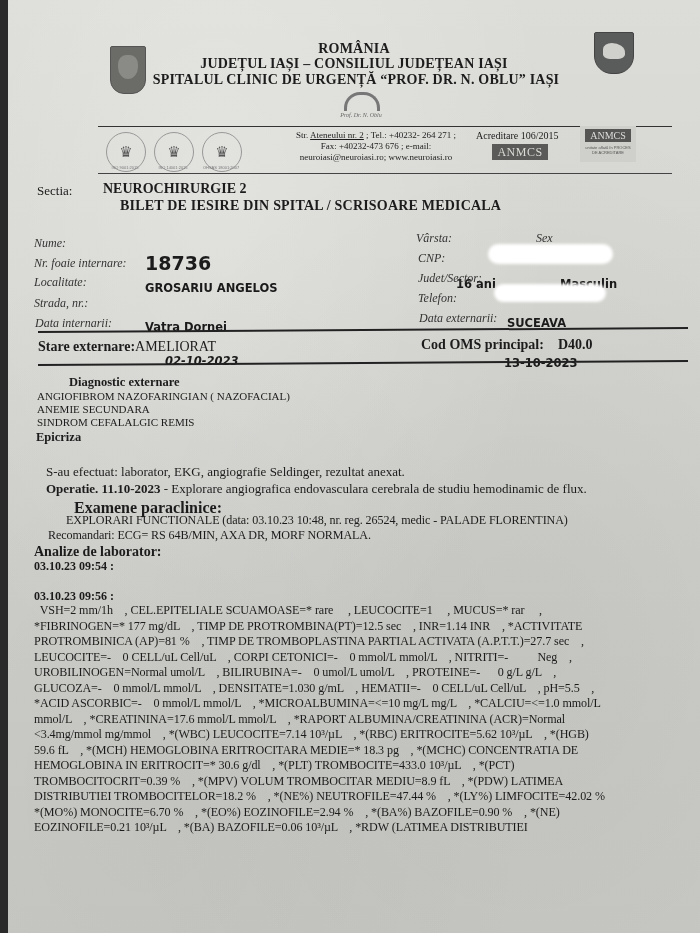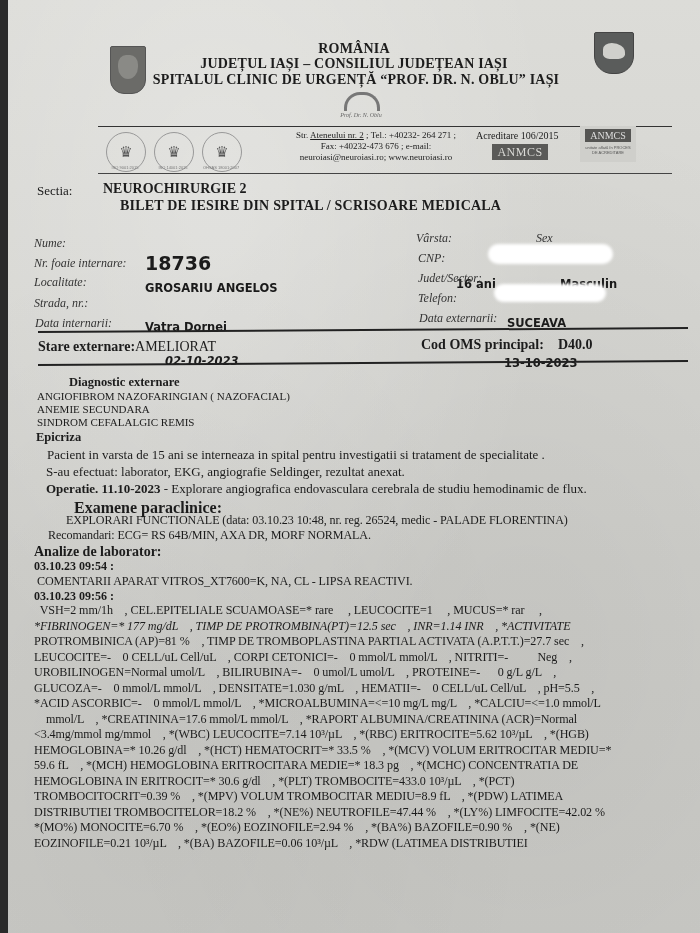--- a/index.html
+++ b/index.html
@@ -225,46 +225,43 @@
     <span>Cod OMS principal:</span><span class="v">D40.0</span>
   </div>
   <div class="abs rule-thick" style="top:364px; width:650px; transform:rotate(-0.35deg); transform-origin:left;"></div>
 
   <div class="abs section-h" style="left:25px; top:375px;margin-left:36px;">Diagnostic externare</div>
   <div class="abs diag-item" style="left:29px; top:390px;">ANGIOFIBROM NAZOFARINGIAN ( NAZOFACIAL)</div>
   <div class="abs diag-item" style="left:29px; top:403px;">ANEMIE SECUNDARA</div>
   <div class="abs diag-item" style="left:29px; top:416px;">SINDROM CEFALALGIC REMIS</div>
 
   <div class="abs section-h" style="left:28px; top:430px;">Epicriza</div>
-  <div class="abs body-text" style="left:39px; top:446px;">Pacient in varsta de 15 ani se interneaza in spital pentru investigatii si tratament de specialitate .</div>
   <div class="abs body-text" style="left:38px; top:463px;">S-au efectuat: laborator, EKG, angiografie Seldinger, rezultat anexat.</div>
   <div class="abs body-text" style="left:38px; top:480px;">
     <b>Operatie. 11.10-2023</b><span> - Explorare angiografica endovasculara cerebrala de studiu hemodinamic de flux.</span>
   </div>
 
   <div class="abs section-h" style="left:38px; top:499px; font-size:16px;margin-left:28px;">Examene paraclinice:</div>
   <div class="abs lab-line" style="left: 26px; top: 513px; white-space: pre; margin-left: 32px;">EXPLORARI FUNCTIONALE (data: 03.10.23 10:48, nr. reg. 26524, medic - PALADE FLORENTINA)</div>
   <div class="abs lab-line" style="left: 40px; top: 528px; white-space: pre;">Recomandari: ECG= RS 64B/MIN, AXA DR, MORF NORMALA.</div>
 
   <div class="abs section-h" style="left:26px; top:544px; font-size:14px;">Analize de laborator:</div>
   <div class="abs section-h" style="left:26px; top:559px; font-size:12px;">03.10.23 09:54 :</div>
-  <div class="abs lab-line" style="left: 26px; top: 574px; white-space: pre;"> COMENTARII APARAT VITROS_XT7600=K, NA, CL - LIPSA REACTIVI.</div>
   <div class="abs section-h" style="left:26px; top:589px; font-size:12px;">03.10.23 09:56 :</div>
 
   <div class="abs" style="left:26px; top:603px;">
     <div class="lab-line" style="white-space: pre;">  VSH=2 mm/1h    , CEL.EPITELIALE SCUAMOASE=* rare     , LEUCOCITE=1     , MUCUS=* rar     ,</div>
-    <div class="lab-line" style="white-space: pre; font-style: italic;">*FIBRINOGEN=* 177 mg/dL    , TIMP DE PROTROMBINA(PT)=12.5 sec    , INR=1.14 INR    , *ACTIVITATE</div>
+    <div class="lab-line" style="white-space: pre;">*FIBRINOGEN=* 177 mg/dL    , TIMP DE PROTROMBINA(PT)=12.5 sec    , INR=1.14 INR    , *ACTIVITATE</div>
     <div class="lab-line" style="white-space: pre;">PROTROMBINICA (AP)=81 %    , TIMP DE TROMBOPLASTINA PARTIAL ACTIVATA (A.P.T.T.)=27.7 sec    ,</div>
     <div class="lab-line" style="white-space: pre;">LEUCOCITE=-    0 CELL/uL Cell/uL    , CORPI CETONICI=-    0 mmol/L mmol/L    , NITRITI=-          Neg    ,</div>
     <div class="lab-line" style="white-space: pre;">UROBILINOGEN=Normal umol/L    , BILIRUBINA=-    0 umol/L umol/L    , PROTEINE=-      0 g/L g/L    ,</div>
     <div class="lab-line" style="white-space: pre;">GLUCOZA=-    0 mmol/L mmol/L    , DENSITATE=1.030 g/mL    , HEMATII=-    0 CELL/uL Cell/uL    , pH=5.5    ,</div>
     <div class="lab-line" style="white-space: pre;">*ACID ASCORBIC=-    0 mmol/L mmol/L    , *MICROALBUMINA=&lt;=10 mg/L mg/L    , *CALCIU=&lt;=1.0 mmol/L</div>
-    <div class="lab-line" style="white-space: pre; margin-left: 12px;">mmol/L    , *CREATININA=17.6 mmol/L mmol/L    , *RAPORT ALBUMINA/CREATININA (ACR)=Normal</div>
+    <div class="lab-line" style="white-space: pre;">mmol/L    , *CREATININA=17.6 mmol/L mmol/L    , *RAPORT ALBUMINA/CREATININA (ACR)=Normal</div>
     <div class="lab-line" style="white-space: pre;">&lt;3.4mg/mmol mg/mmol    , *(WBC) LEUCOCITE=7.14 10³/µL    , *(RBC) ERITROCITE=5.62 10³/µL    , *(HGB)</div>
-    <div class="lab-line" style="white-space: pre;">HEMOGLOBINA=* 10.26 g/dl    , *(HCT) HEMATOCRIT=* 33.5 %    , *(MCV) VOLUM ERITROCITAR MEDIU=*</div>
     <div class="lab-line" style="white-space: pre;">59.6 fL    , *(MCH) HEMOGLOBINA ERITROCITARA MEDIE=* 18.3 pg    , *(MCHC) CONCENTRATIA DE</div>
     <div class="lab-line" style="white-space: pre;">HEMOGLOBINA IN ERITROCIT=* 30.6 g/dl    , *(PLT) TROMBOCITE=433.0 10³/µL    , *(PCT)</div>
     <div class="lab-line" style="white-space: pre;">TROMBOCITOCRIT=0.39 %    , *(MPV) VOLUM TROMBOCITAR MEDIU=8.9 fL    , *(PDW) LATIMEA</div>
     <div class="lab-line" style="white-space: pre;">DISTRIBUTIEI TROMBOCITELOR=18.2 %    , *(NE%) NEUTROFILE=47.44 %    , *(LY%) LIMFOCITE=42.02 %</div>
     <div class="lab-line" style="white-space: pre;">*(MO%) MONOCITE=6.70 %    , *(EO%) EOZINOFILE=2.94 %    , *(BA%) BAZOFILE=0.90 %    , *(NE)</div>
     <div class="lab-line" style="white-space: pre;">EOZINOFILE=0.21 10³/µL    , *(BA) BAZOFILE=0.06 10³/µL    , *RDW (LATIMEA DISTRIBUTIEI</div>
   </div>
 
 </div>
 

